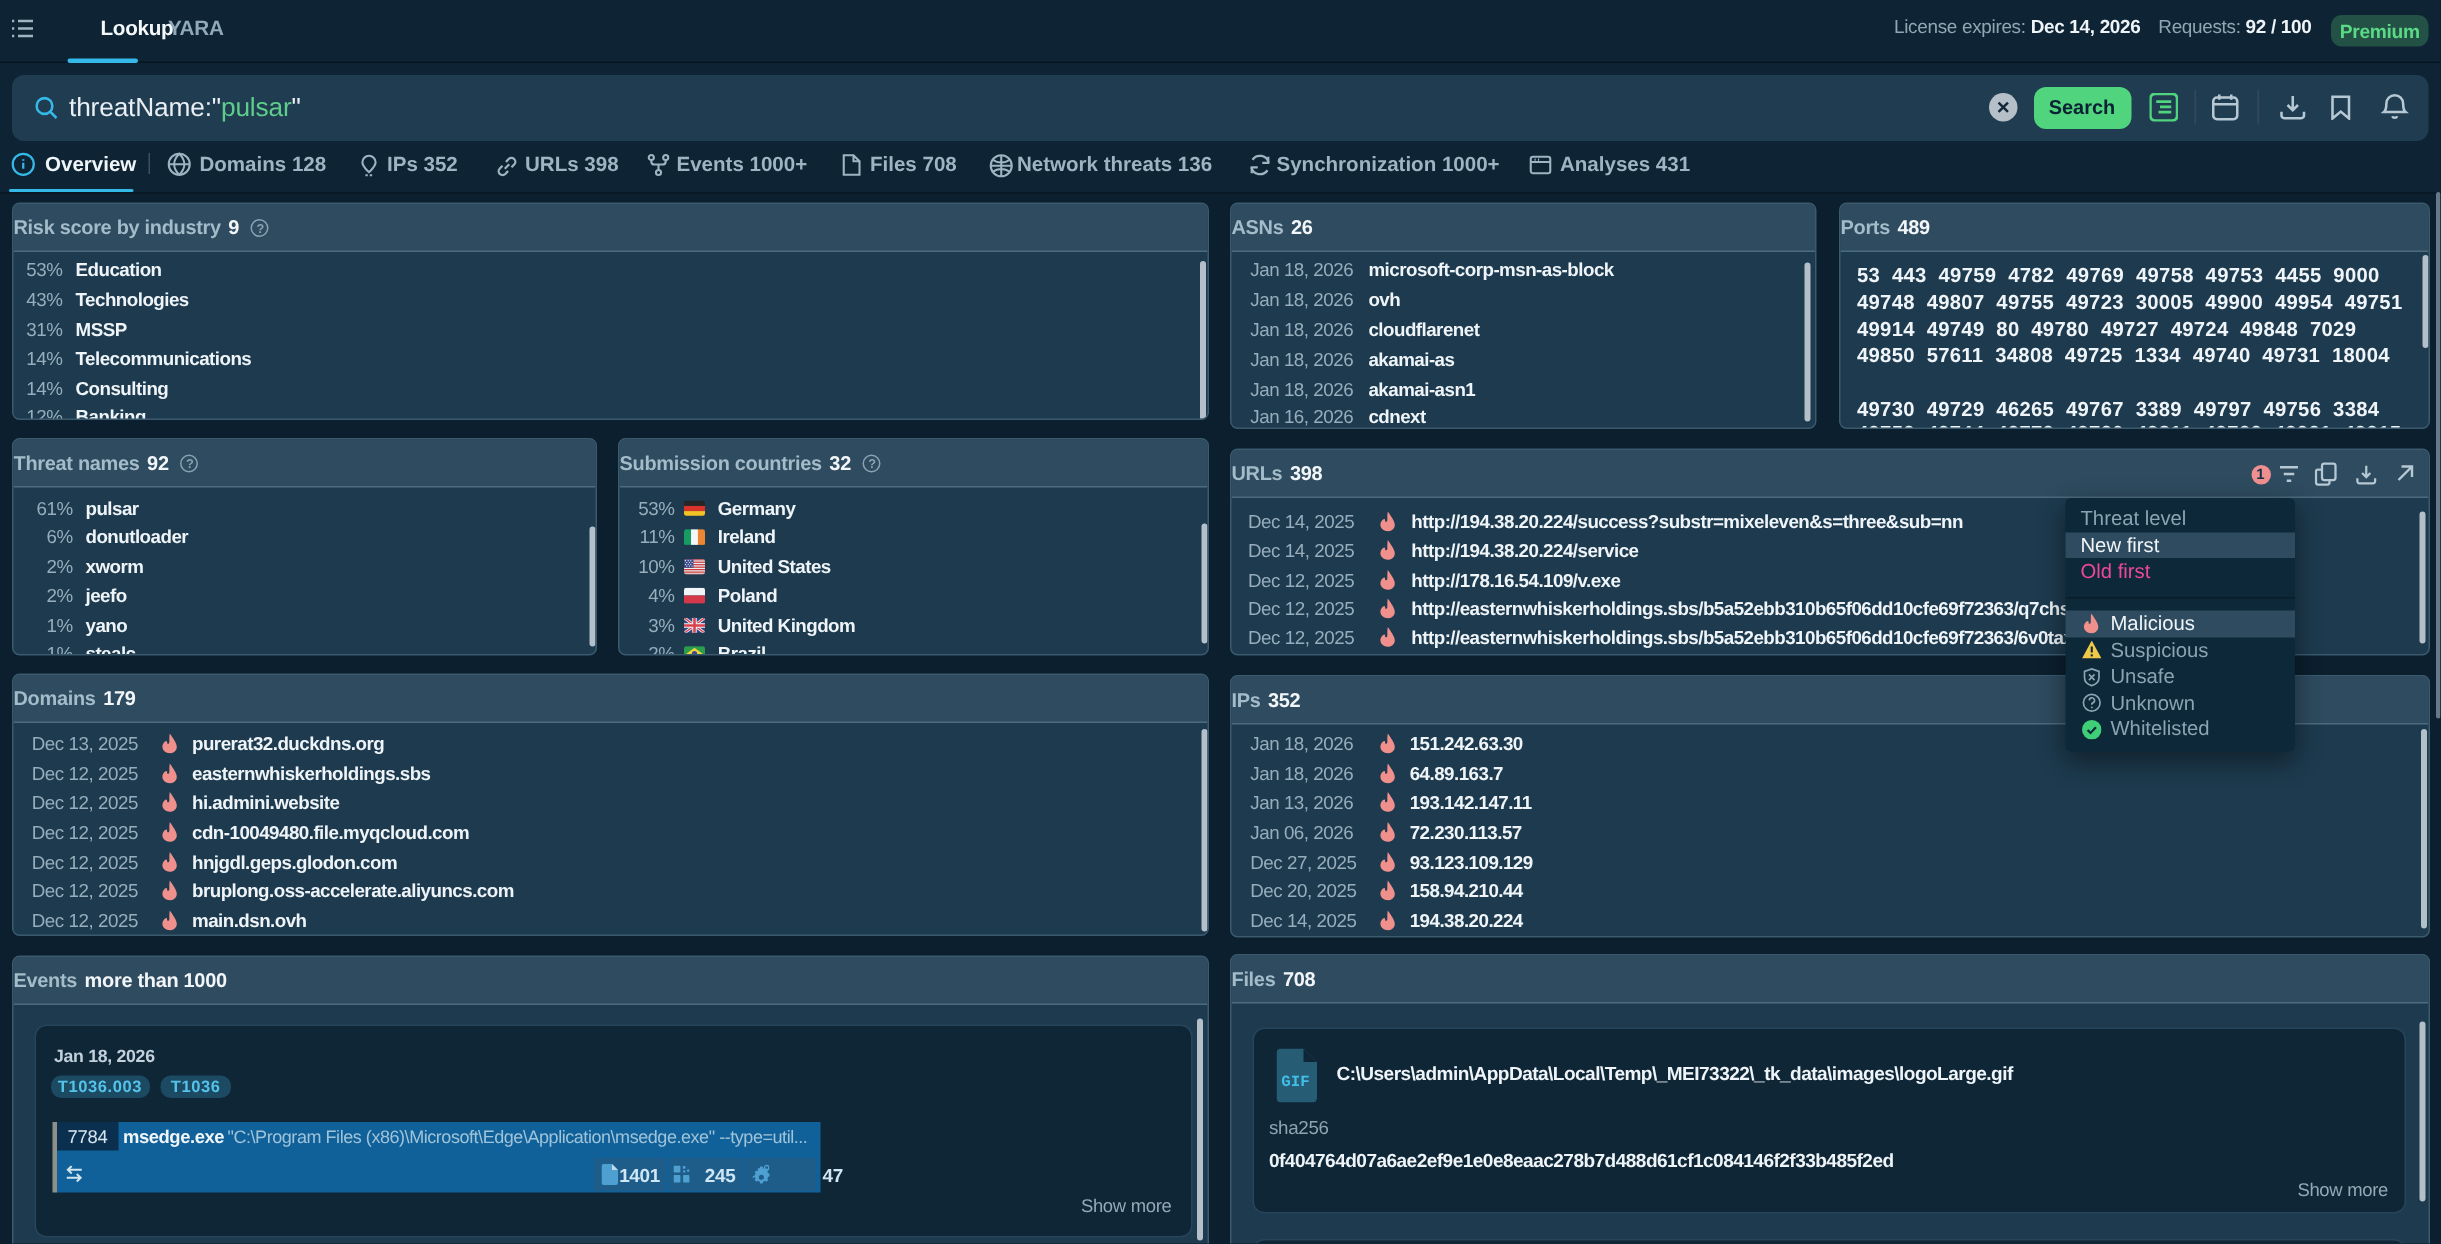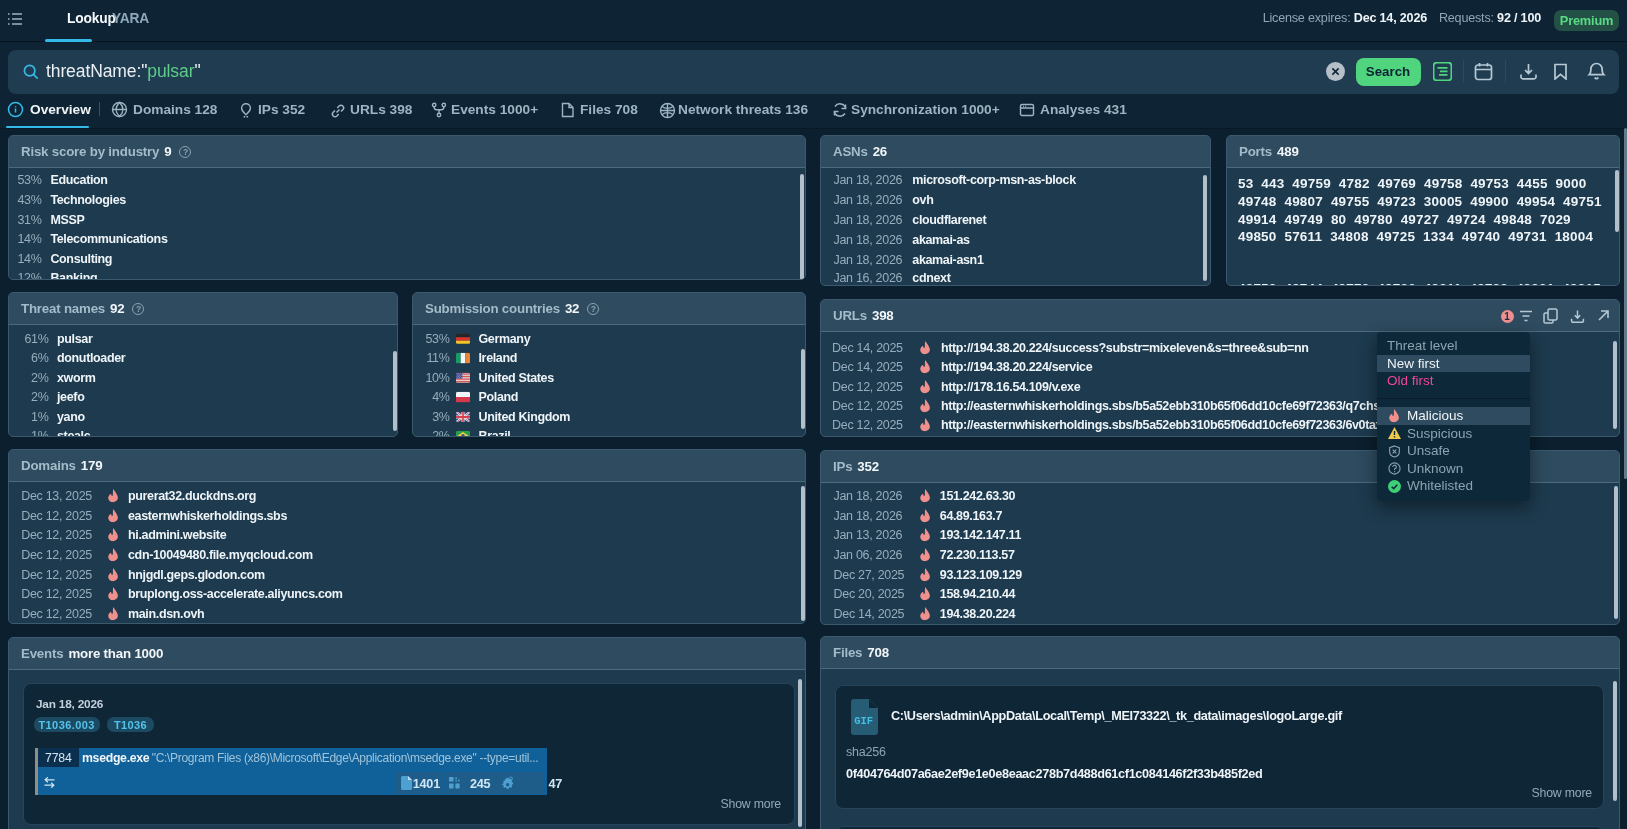--- a/index.html
+++ b/index.html
@@ -2,21 +2,21 @@
 <html><head>
 <meta charset="utf-8">
 <style>
   * { margin:0; padding:0; box-sizing:border-box; }
   html,body { width:1627px; height:829px; overflow:hidden; }
   body { font-family:"Liberation Sans", sans-serif; background:#0b1f2e; }
   #root { position:relative; width:1627px; height:829px; overflow:hidden; }
   .abs { position:absolute; }
   
   .card { position:absolute; background:#1d3a4e; border:1px solid #3b5a6e; border-radius:5px; overflow:hidden; }
-  .hd { position:absolute; left:0; right:0; top:0; height:32px; background:#2e4b5f; display:flex; align-items:center; padding-left:12px; gap:5px; border-bottom:1px solid rgba(130,160,180,.38);
+  .hd { position:absolute; left:0; right:0; top:0; height:32px; background:#2e4b5f; display:flex; align-items:center; padding-left:0; gap:5px; border-bottom:1px solid rgba(130,160,180,.38);
         font-size:13.3px; font-weight:bold; color:#a4bbc9; letter-spacing:-.2px; }
   .hd b { color:#f2f6f9; }
   .rw { position:absolute; left:0; right:0; height:20px; }
   .rw span { position:absolute; top:50%; transform:translateY(-50%); white-space:nowrap; }
   .d { color:#97adbc; font-size:12.5px; letter-spacing:-.3px; }
   .n { color:#eef4f8; font-size:12.5px; font-weight:bold; letter-spacing:-.35px; }
   .pct { color:#97adbc; font-size:12.5px; letter-spacing:-.3px; text-align:right; }
   .sb { position:absolute; width:4px; border-radius:2px; background:#b3bfc9; }
   .qm { width:12px; height:12px; border:1.2px solid #8ba2b1; border-radius:50%; color:#8ba2b1; font-size:8.5px; font-weight:bold;
         display:flex; align-items:center; justify-content:center; margin-left:3px; }
@@ -404,20 +404,21 @@
       </div>
     <div class="sb" style="left:382px;top:39px;height:106px;"></div>
   </div>
 
   <div class="card" style="left:1226px;top:135px;width:394px;height:151px;">
     <div class="hd">Ports <b>489</b></div>
     <div class="prt" style="top:38px;">53&nbsp; 443&nbsp; 49759&nbsp; 4782&nbsp; 49769&nbsp; 49758&nbsp; 49753&nbsp; 4455&nbsp; 9000</div>
     <div class="prt" style="top:55.7px;">49748&nbsp; 49807&nbsp; 49755&nbsp; 49723&nbsp; 30005&nbsp; 49900&nbsp; 49954&nbsp; 49751</div>
     <div class="prt" style="top:73.8px;">49914&nbsp; 49749&nbsp; 80&nbsp; 49780&nbsp; 49727&nbsp; 49724&nbsp; 49848&nbsp; 7029</div>
     <div class="prt" style="top:90.7px;">49850&nbsp; 57611&nbsp; 34808&nbsp; 49725&nbsp; 1334&nbsp; 49740&nbsp; 49731&nbsp; 18004</div>
+    <div class="prt" style="top:126.8px;">49730&nbsp; 49729&nbsp; 46265&nbsp; 49767&nbsp; 3389&nbsp; 49797&nbsp; 49756&nbsp; 3384</div>
     <div class="prt" style="top:143px;">49752&nbsp; 49744&nbsp; 49772&nbsp; 49720&nbsp; 49811&nbsp; 49722&nbsp; 49921&nbsp; 49915</div>
     <div class="sb" style="left:388px;top:34px;height:62px;"></div>
   </div>
 
   <div class="card" style="left:820px;top:299px;width:800px;height:138px;">
     <div class="hd">URLs <b>398</b></div>
     <div class="abs" style="left:679.5px;top:9.5px;width:13px;height:13px;border-radius:50%;background:#ef8f8f;display:flex;align-items:center;justify-content:center;font-size:10px;font-weight:bold;color:#14324a;">1</div>
     <svg class="abs" style="left:698px;top:10px;" width="14" height="12" viewBox="0 0 14 12" stroke="#b6c8d4" stroke-width="1.6" fill="none">
         <path d="M1 1.5h12M3.5 6h7M5.5 10.5h3"></path>
       </svg>

